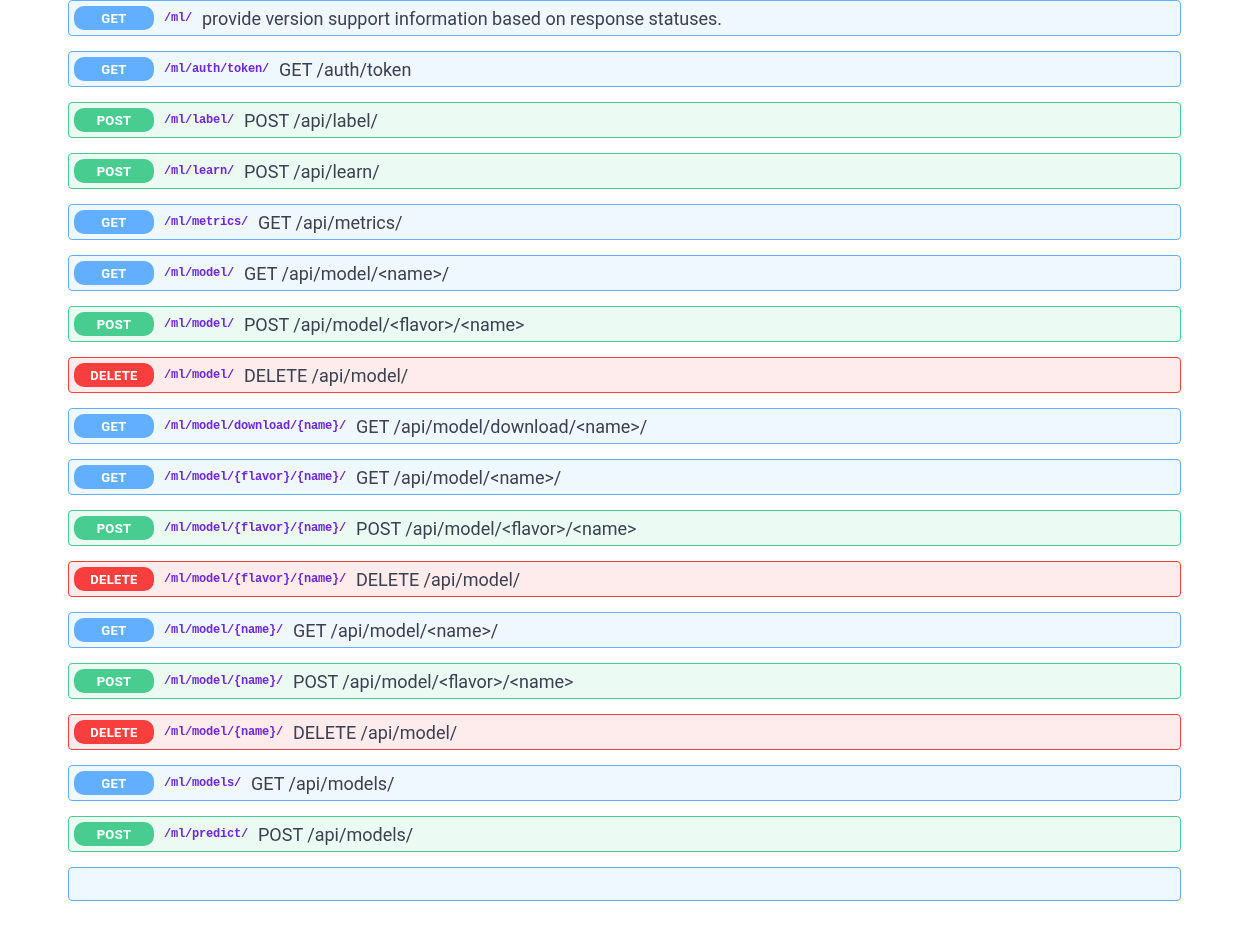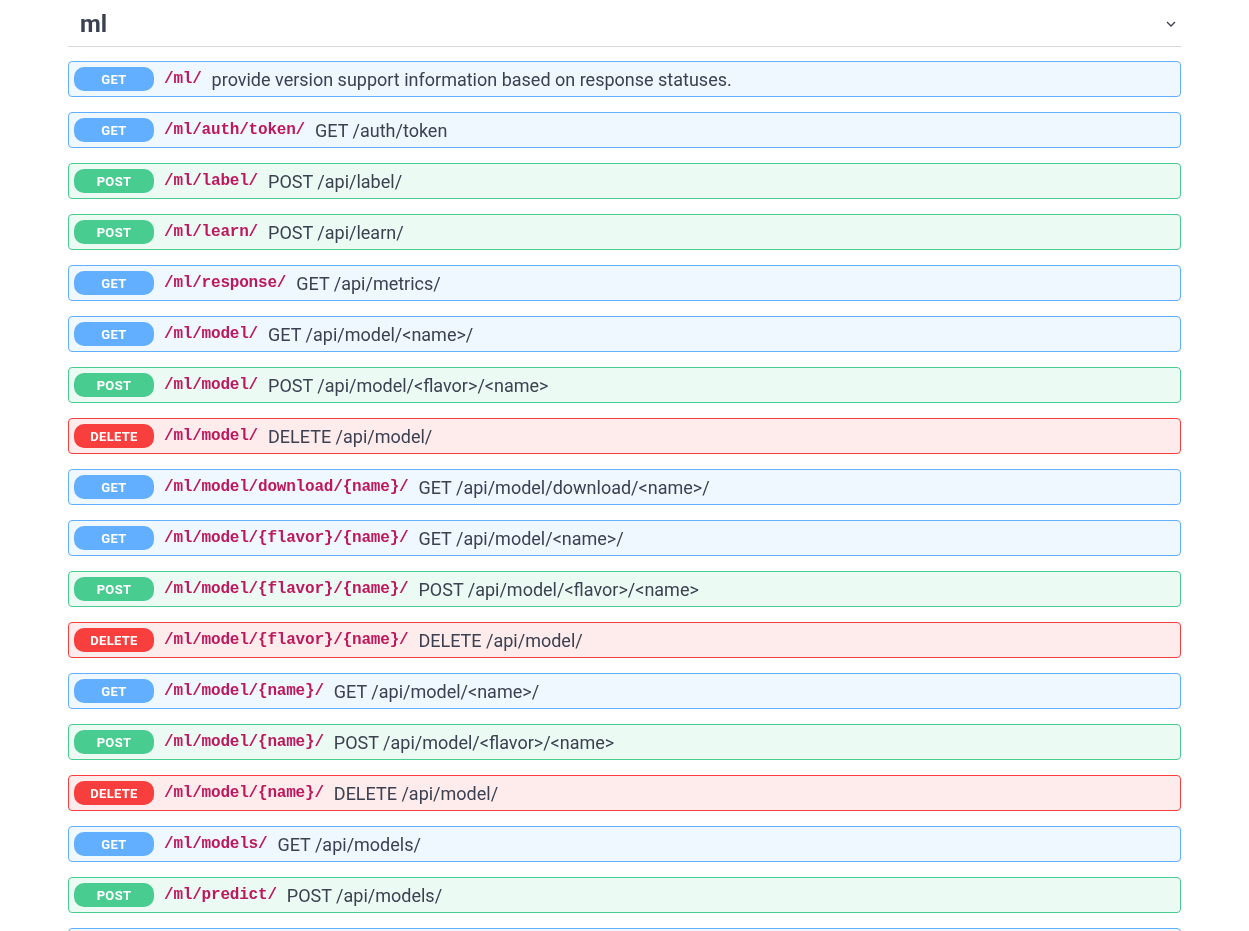--- a/index.html
+++ b/index.html
@@ -75,50 +75,42 @@
     font-weight: 700;
     letter-spacing: 0.3px;
     flex-shrink: 0;
     font-family: -apple-system, BlinkMacSystemFont, "Segoe UI", Roboto, sans-serif;
   }
   .method-get { background: #61affe; }
   .method-post { background: #49cc90; }
   .method-delete { background: #f93e3e; }
   .path {
     font-family: "SFMono-Regular", Consolas, "Liberation Mono", Menlo, monospace;
-    font-size: 16px;
+    font-size: 12px;
     font-weight: 600;
-    color: #be185d;
+    color: #6d28d9;
     margin-left: 10px;
     flex-shrink: 0;
     letter-spacing: -0.2px;
   }
   .desc {
     font-size: 18px;
     color: #3b4151;
     margin-left: 10px;
     white-space: nowrap;
     overflow: hidden;
     text-overflow: ellipsis;
     font-family: -apple-system, BlinkMacSystemFont, "Segoe UI", Roboto, sans-serif;
   }
 </style>
 </head>
 <body>
 
 <div class="container">
 
-  <div class="section-header">
-    <span class="section-title">ml</span>
-    <span class="chevron">
-      <svg viewBox="0 0 24 24">
-          <polyline points="6 9 12 15 18 9"></polyline>
-        </svg>
-    </span>
-  </div>
 
   <div id="ops">
       <div class="op op-get">
         <span class="method method-get">GET</span>
         <span class="path">/ml/</span>
         <span class="desc">provide version support information based on response statuses.</span>
       </div>
       <div class="op op-get">
         <span class="method method-get">GET</span>
         <span class="path">/ml/auth/token/</span>
@@ -129,21 +121,21 @@
         <span class="path">/ml/label/</span>
         <span class="desc">POST /api/label/</span>
       </div>
       <div class="op op-post">
         <span class="method method-post">POST</span>
         <span class="path">/ml/learn/</span>
         <span class="desc">POST /api/learn/</span>
       </div>
       <div class="op op-get">
         <span class="method method-get">GET</span>
-        <span class="path">/ml/response/</span>
+        <span class="path">/ml/metrics/</span>
         <span class="desc">GET /api/metrics/</span>
       </div>
       <div class="op op-get">
         <span class="method method-get">GET</span>
         <span class="path">/ml/model/</span>
         <span class="desc">GET /api/model/&lt;name&gt;/</span>
       </div>
       <div class="op op-post">
         <span class="method method-post">POST</span>
         <span class="path">/ml/model/</span>

